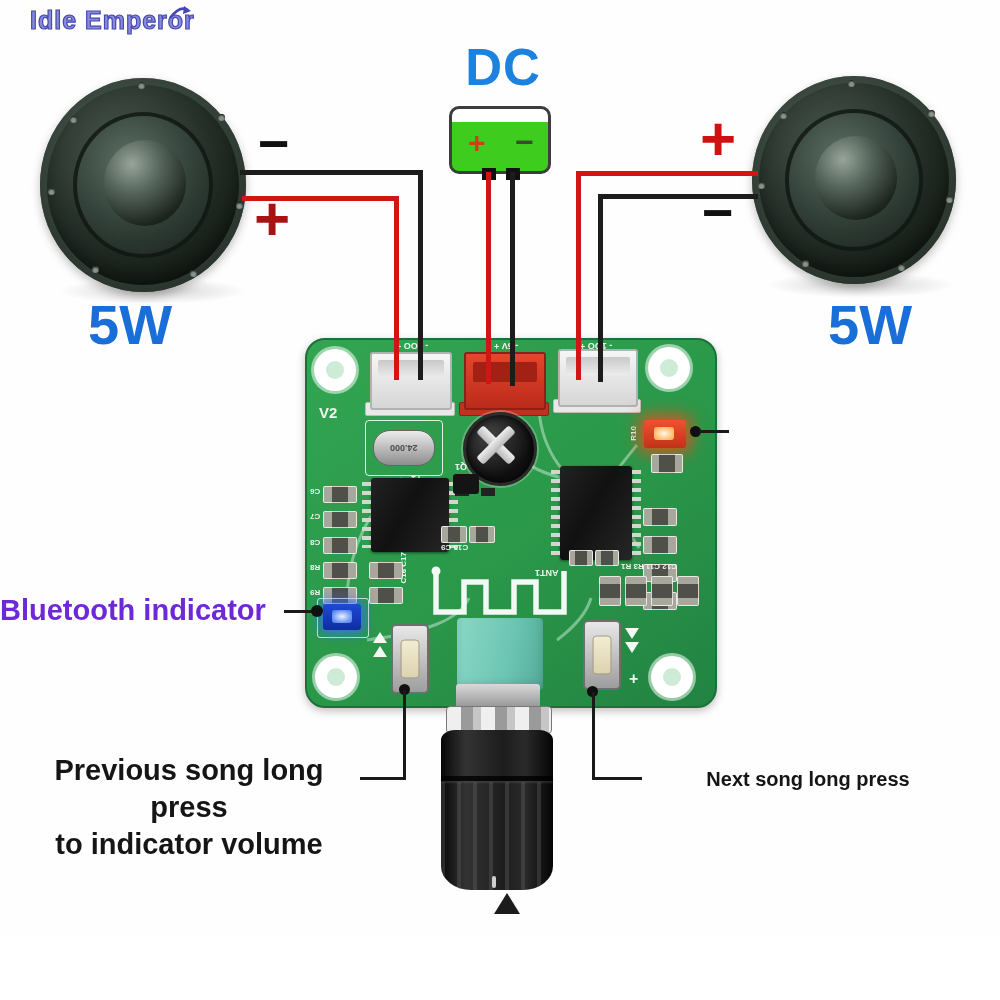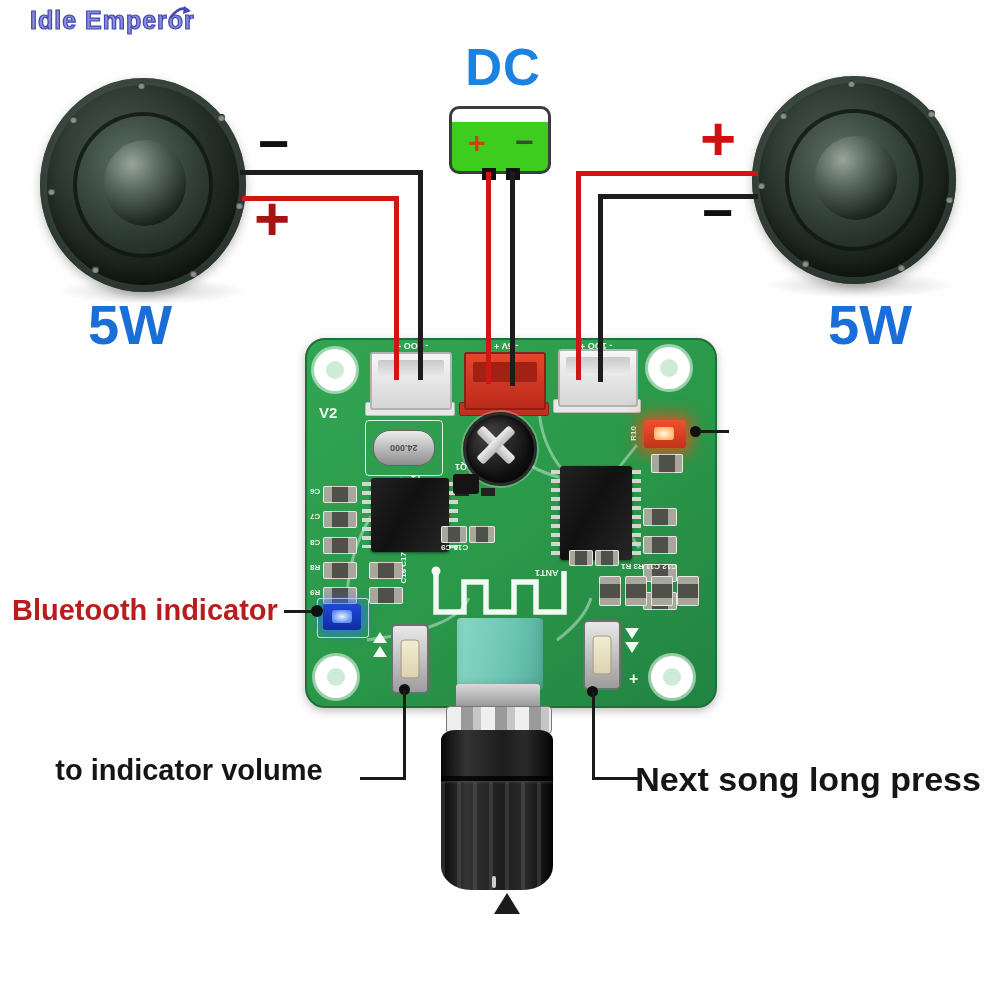--- a/index.html
+++ b/index.html
@@ -297,31 +297,32 @@
 
   <div class="abs pot-plate"></div>
   <div class="abs pot-nut"></div>
   <div class="abs knob"></div>
   <div class="abs knob-mark"></div>
   <div class="abs arrow-up"></div>
 
   <div class="dot" style="left:690px;top:426px;"></div>
   <div class="cline" style="left:699px;top:430px;width:30px;height:3px;"></div>
 
-  <div class="abs red-callout" style="left:12px;top:594px;color:#b91c1c;">Bluetooth indicator</div>
+  <div class="abs red-callout" style="left:0;top:594px;color:#6d28d9;">Bluetooth indicator</div>
   <div class="cline" style="left:284px;top:610px;width:30px;height:3px;"></div>
   <div class="dot" style="left:311px;top:605px;width:12px;height:12px;"></div>
 
   <div class="dot" style="left:399px;top:684px;"></div>
   <div class="cline" style="left:403px;top:690px;width:3px;height:90px;"></div>
   <div class="cline" style="left:360px;top:777px;width:46px;height:3px;"></div>
   <div class="abs black-callout" style="left:14px;top:752px;width:350px;font-size:29px;">
+    <div>Previous song long press</div>
     <div>to indicator volume</div>
   </div>
 
   <div class="dot" style="left:587px;top:686px;"></div>
   <div class="cline" style="left:592px;top:692px;width:3px;height:88px;"></div>
   <div class="cline" style="left:592px;top:777px;width:50px;height:3px;"></div>
-  <div class="abs black-callout" style="left:633px;top:760px;width:350px;font-size:34px;line-height:39px;">
+  <div class="abs black-callout" style="left:633px;top:760px;width:350px;font-size:20px;line-height:39px;">
     <div>Next song long press</div>
   </div>
 
 </div>
 
 </body></html>

